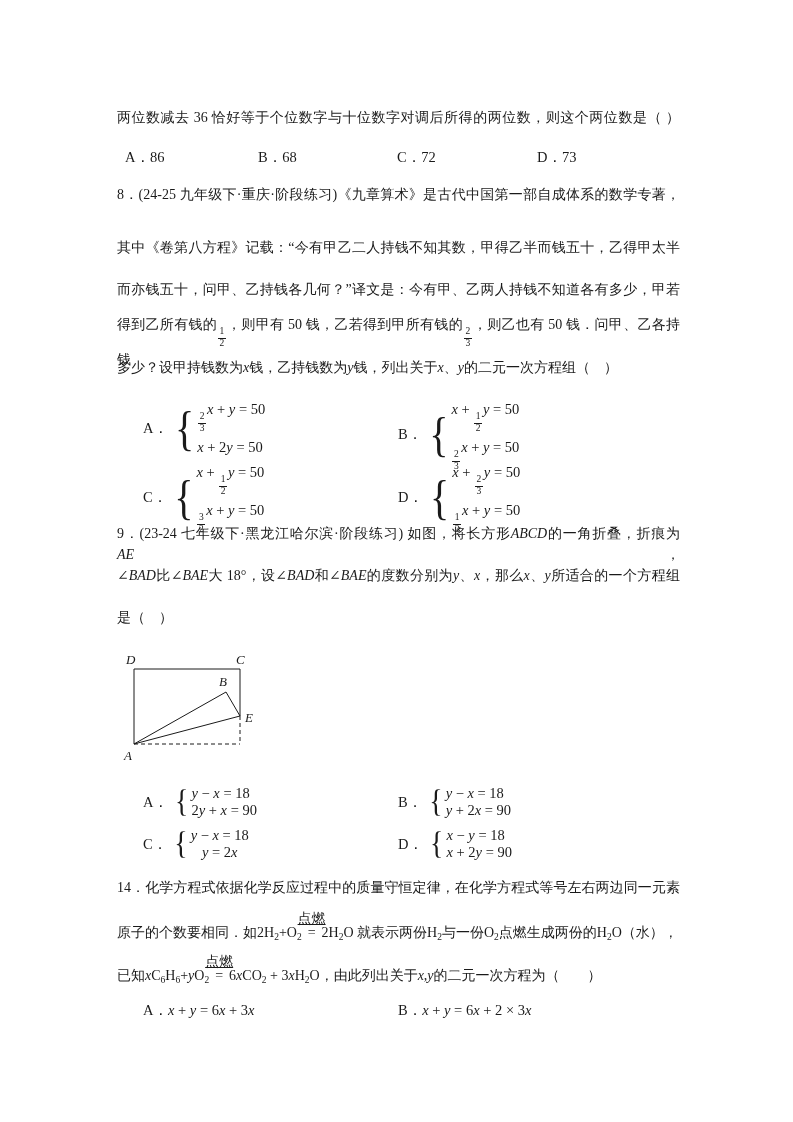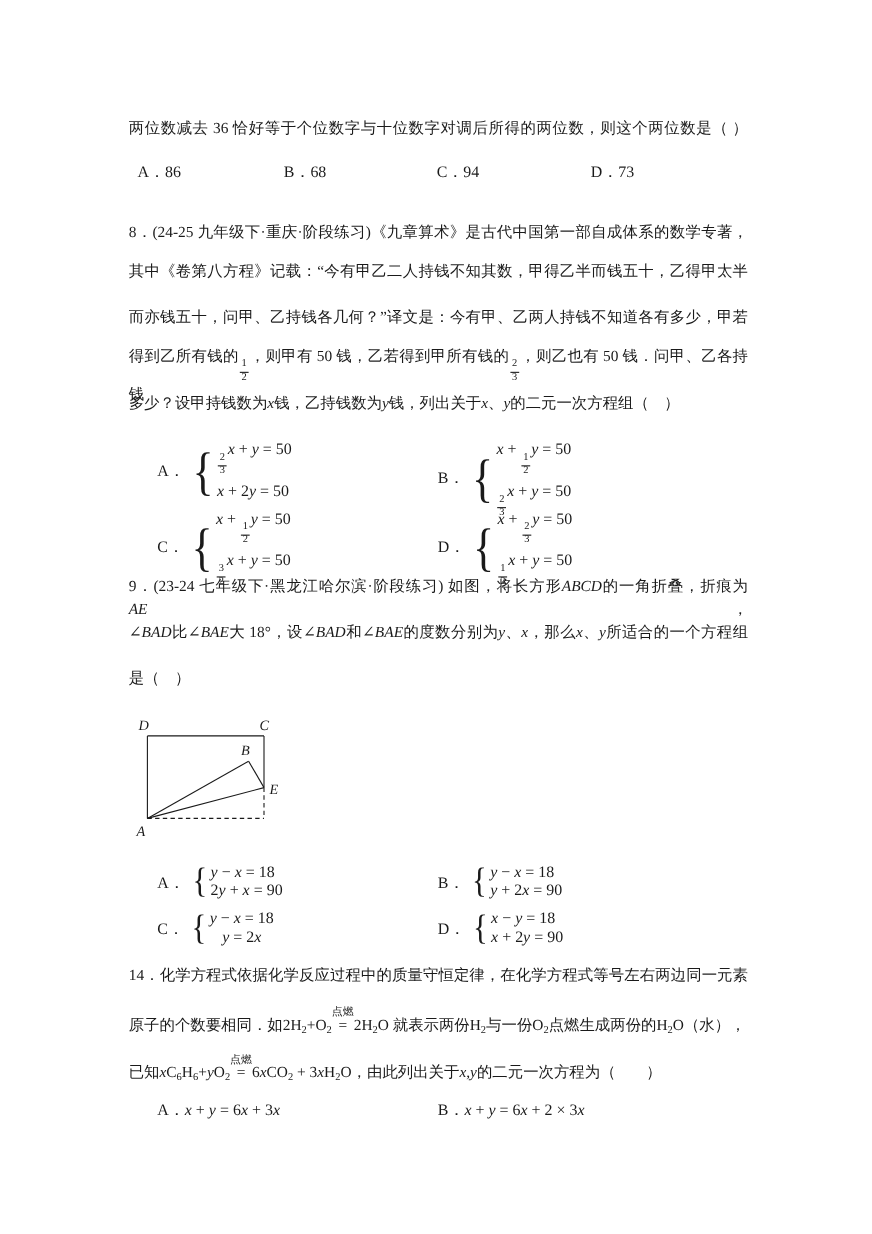--- a/index.html
+++ b/index.html
@@ -12,21 +12,21 @@
   .colA{left:125px}.colB{left:258px}.colC{left:397px}.colD{left:537px}
   .col1{left:143px}.col2{left:398px}
   .it{font-style:italic;font-family:"Liberation Serif","DejaVu Serif",serif;}
   .subs{font-size:9.5px;vertical-align:-0.3em;}
   .frac{display:inline-flex;flex-direction:column;align-items:center;line-height:1.05;
         font-size:9.5px;vertical-align:-0.55em;margin:0 1px;}
   .frac .fn{border-bottom:0.8px solid #1a1a1a;padding:0 1.5px 0.5px;}
   .frac .fd{padding-top:0.5px;}
   .eqtop{position:relative;display:inline-block;margin:0 6px;}
   .eqtop .etop{position:absolute;bottom:82%;left:50%;transform:translateX(-50%);
-        font-size:10px;line-height:1;white-space:nowrap;}
+        font-size:14px;line-height:1;white-space:nowrap;text-decoration:underline;}
   .sys{position:absolute;display:flex;align-items:center;font-size:14.5px;white-space:nowrap;}
   .sys .slabel{margin-right:7px;}
   .sys .brace{font-family:"Liberation Serif",serif;font-weight:300;margin-right:3px;color:#1a1a1a;}
   .sysf .brace{font-size:40px;transform:scaleY(1.2);}
   .syss .brace{font-size:28px;transform:scaleY(1.15);}
   .eqs{display:inline-flex;flex-direction:column;align-items:flex-start;}
   .eqs.center{align-items:center;}
   .sysf .eqline{line-height:26px;}
   .syss .eqline{line-height:17px;}
   .eqline{font-family:"Liberation Serif","DejaVu Serif",serif;}
@@ -37,25 +37,25 @@
 </style>
 </head>
 <body>
 
 <div class="page">
 
   <div class="line jus" style="top:107px">两位数减去 36 恰好等于个位数字与十位数字对调后所得的两位数，则这个两位数是（  ）</div>
   <div class="row" style="top:147px">
     <span class="opt colA">A．86</span>
     <span class="opt colB">B．68</span>
-    <span class="opt colC">C．94</span>
+    <span class="opt colC">C．72</span>
     <span class="opt colD">D．73</span>
   </div>
 
-  <div class="line jus" style="top:201px">8．(24-25 九年级下·重庆·阶段练习)《九章算术》是古代中国第一部自成体系的数学专著，</div>
+  <div class="line jus" style="top:184px">8．(24-25 九年级下·重庆·阶段练习)《九章算术》是古代中国第一部自成体系的数学专著，</div>
   <div class="line jus" style="top:279px">而亦钱五十，问甲、乙持钱各几何？”译文是：今有甲、乙两人持钱不知道各有多少，甲若</div>
   <div class="line jus" style="top:237px">其中《卷第八方程》记载：“今有甲乙二人持钱不知其数，甲得乙半而钱五十，乙得甲太半</div>
   <div class="line jus" style="top:314px"><span>得到乙所有钱的</span><span class="frac">
         <span class="fn">1</span>
         <span class="fd">2</span>
       </span><span>，则甲有 50 钱，乙若得到甲所有钱的</span><span class="frac">
         <span class="fn">2</span>
         <span class="fd">3</span>
       </span><span>，则乙也有 50 钱．问甲、乙各持钱</span></div>
   <div class="line" style="top:357px"><span>多少？设甲持钱数为</span><span class="it">x</span><span>钱，乙持钱数为</span><span class="it">y</span><span>钱，列出关于</span><span class="it">x</span><span>、</span><span class="it">y</span><span>的二元一次方程组（　）</span></div>

